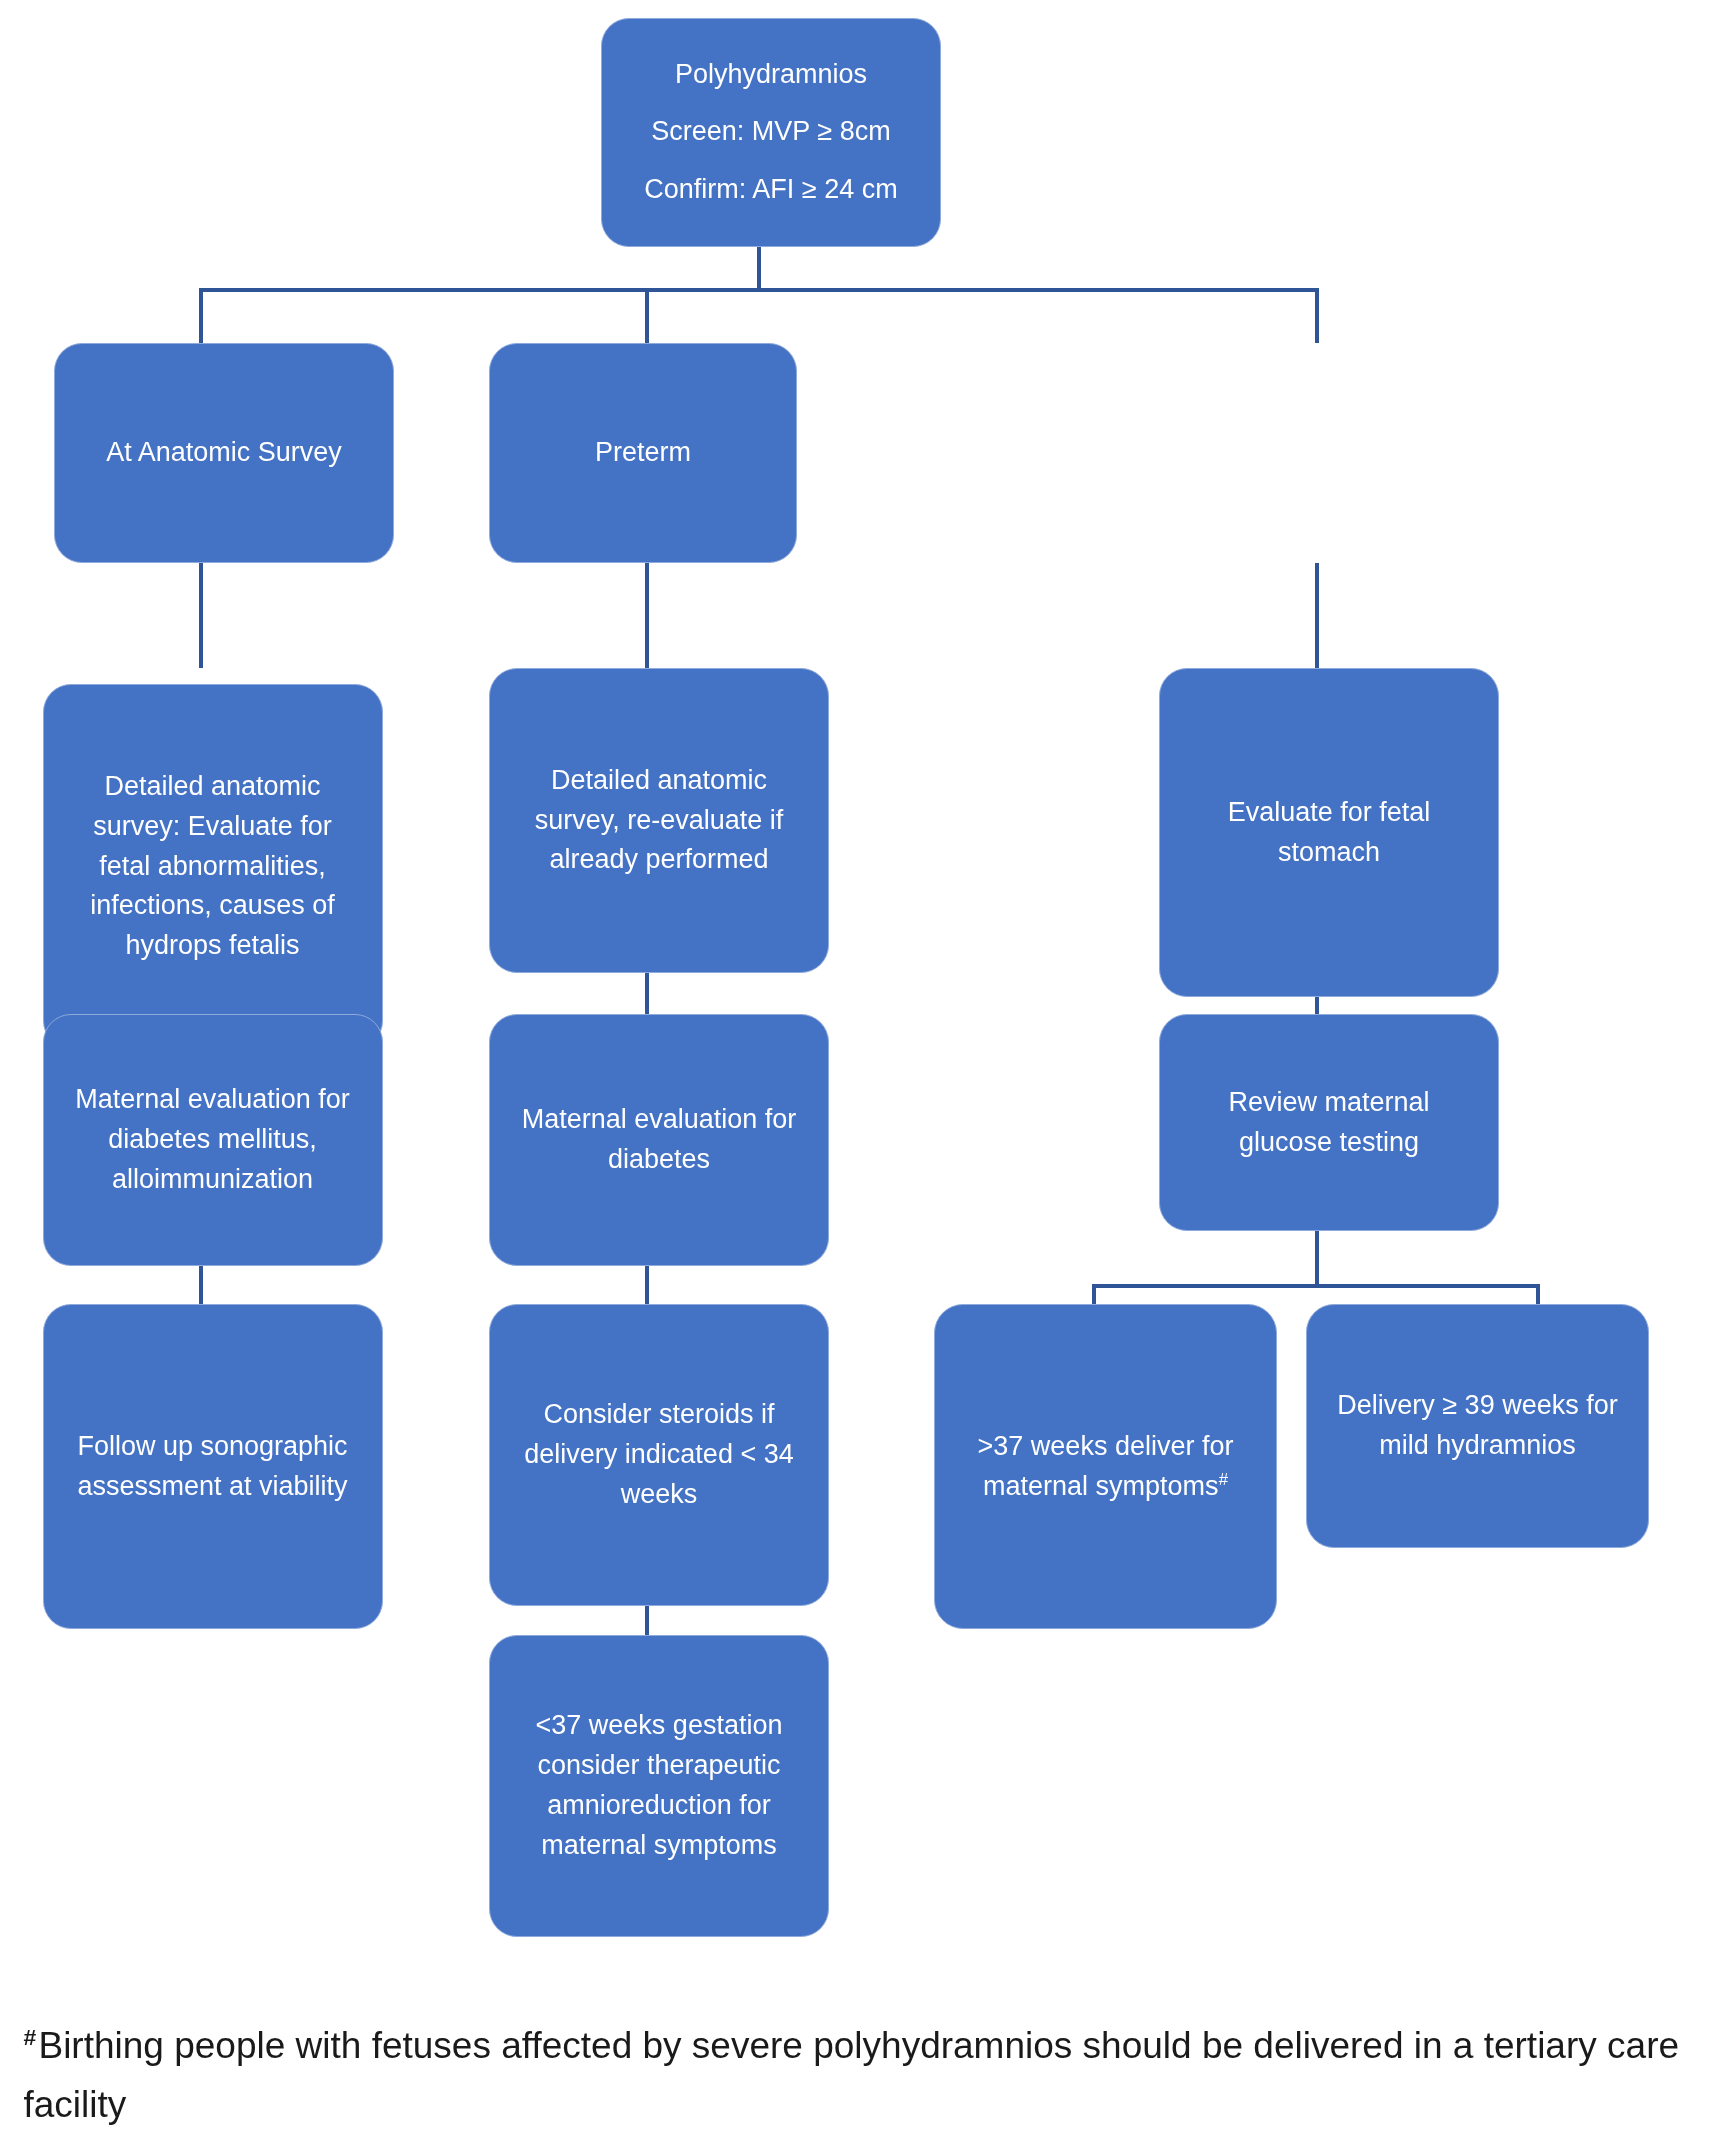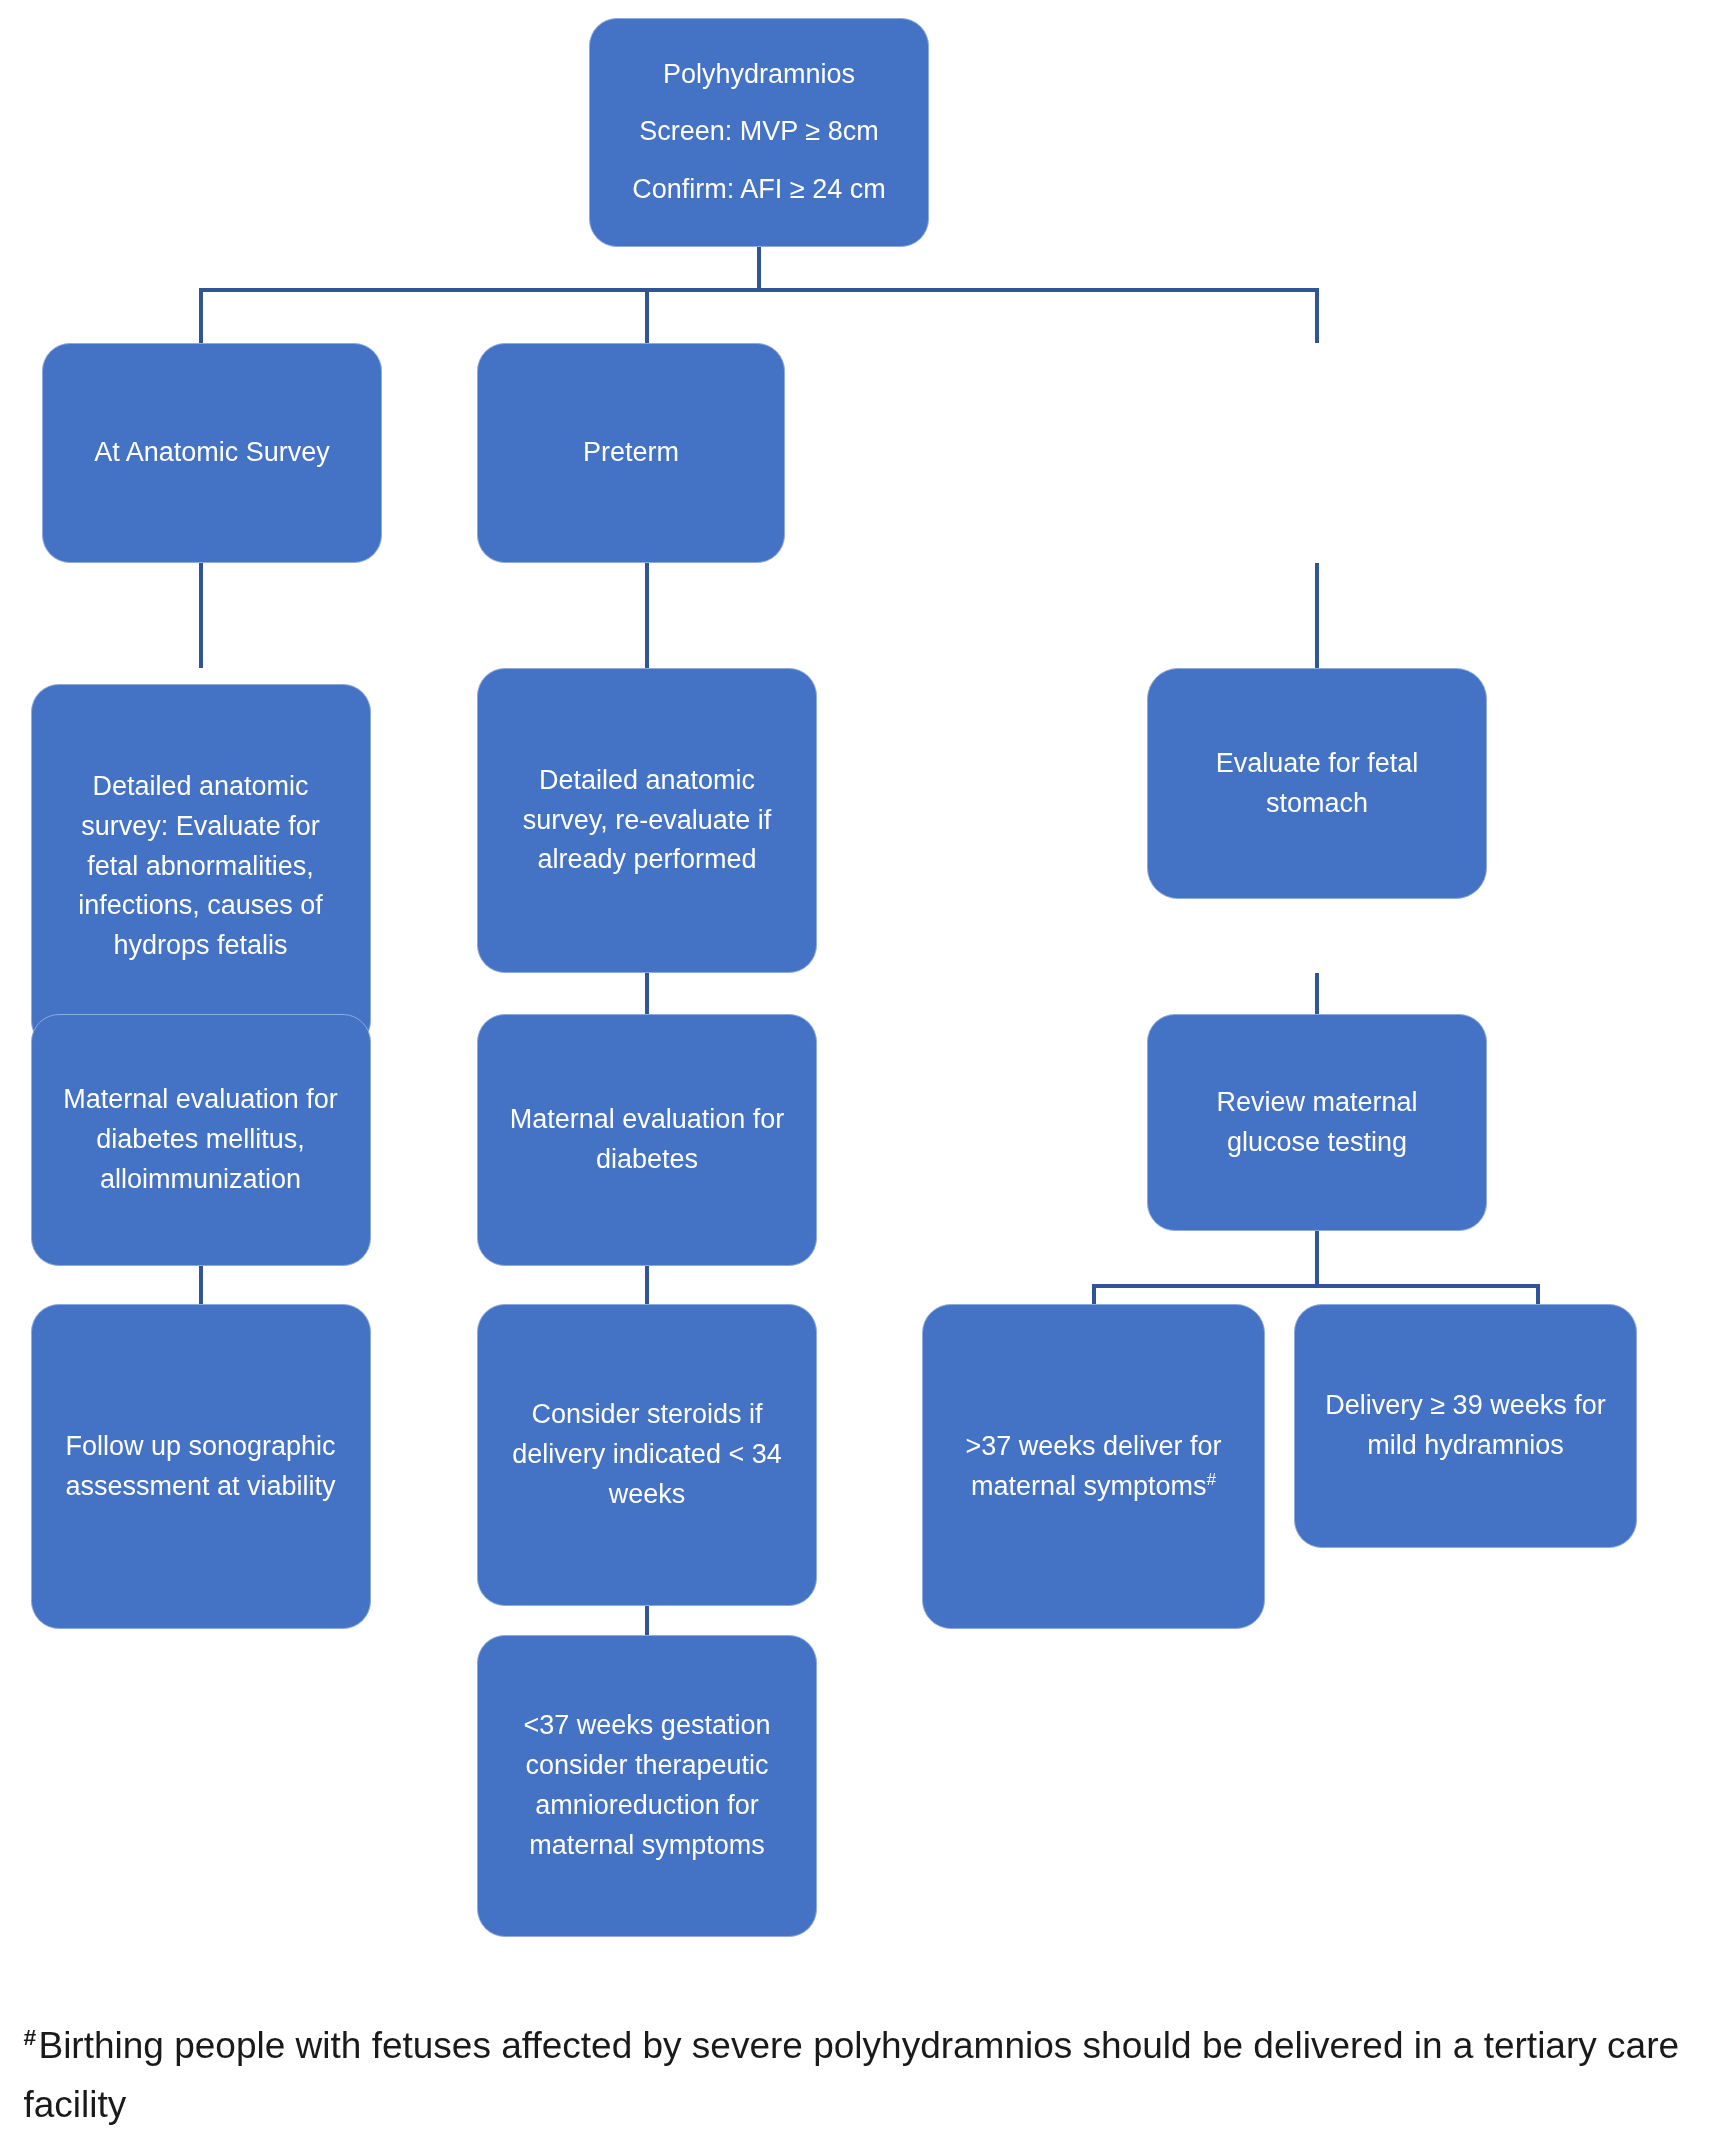--- a/index.html
+++ b/index.html
@@ -26,20 +26,21 @@
     border-radius:28px;
     color:var(--box-text,#FFFFFF);
     display:flex;
     flex-direction:column;
     align-items:center;
     justify-content:center;
     text-align:center;
     font-size:27px;
     line-height:1.48;
     padding:8.2px 26px;
+    margin-left:12px;
   }
   .node p{margin:0;}
   .node.multi p{margin:0 0 17.6px 0;}
   .node.multi p:last-child{margin-bottom:0;}
   .node sup{
     font-size:0.62em;
     vertical-align:super;
     line-height:0;
   }
   .connector{
@@ -110,21 +111,21 @@
 
 
   <div class="node" style="left:30.5px;top:684px;width:340px;height:365px;align-items:flex-end;">
     <p>Detailed anatomic survey: Evaluate for fetal abnormalities, infections, causes of hydrops fetalis</p>
   </div>
 
   <div class="node" style="left:477px;top:668px;width:340px;height:305px;">
     <p>Detailed anatomic survey, re-evaluate if already performed</p>
   </div>
 
-  <div class="node" style="left:1147px;top:668px;width:340px;height:231px;border-radius:31px;">
+  <div class="node" style="left:1147px;top:668px;width:340px;height:329px;">
     <p>Evaluate for fetal stomach</p>
   </div>
 
   <div class="node" style="left:30.5px;top:1014px;width:340px;height:252px;">
     <p>Maternal evaluation for diabetes mellitus, alloimmunization</p>
   </div>
 
   <div class="node" style="left:477px;top:1014px;width:340px;height:252px;">
     <p>Maternal evaluation for diabetes</p>
   </div>

